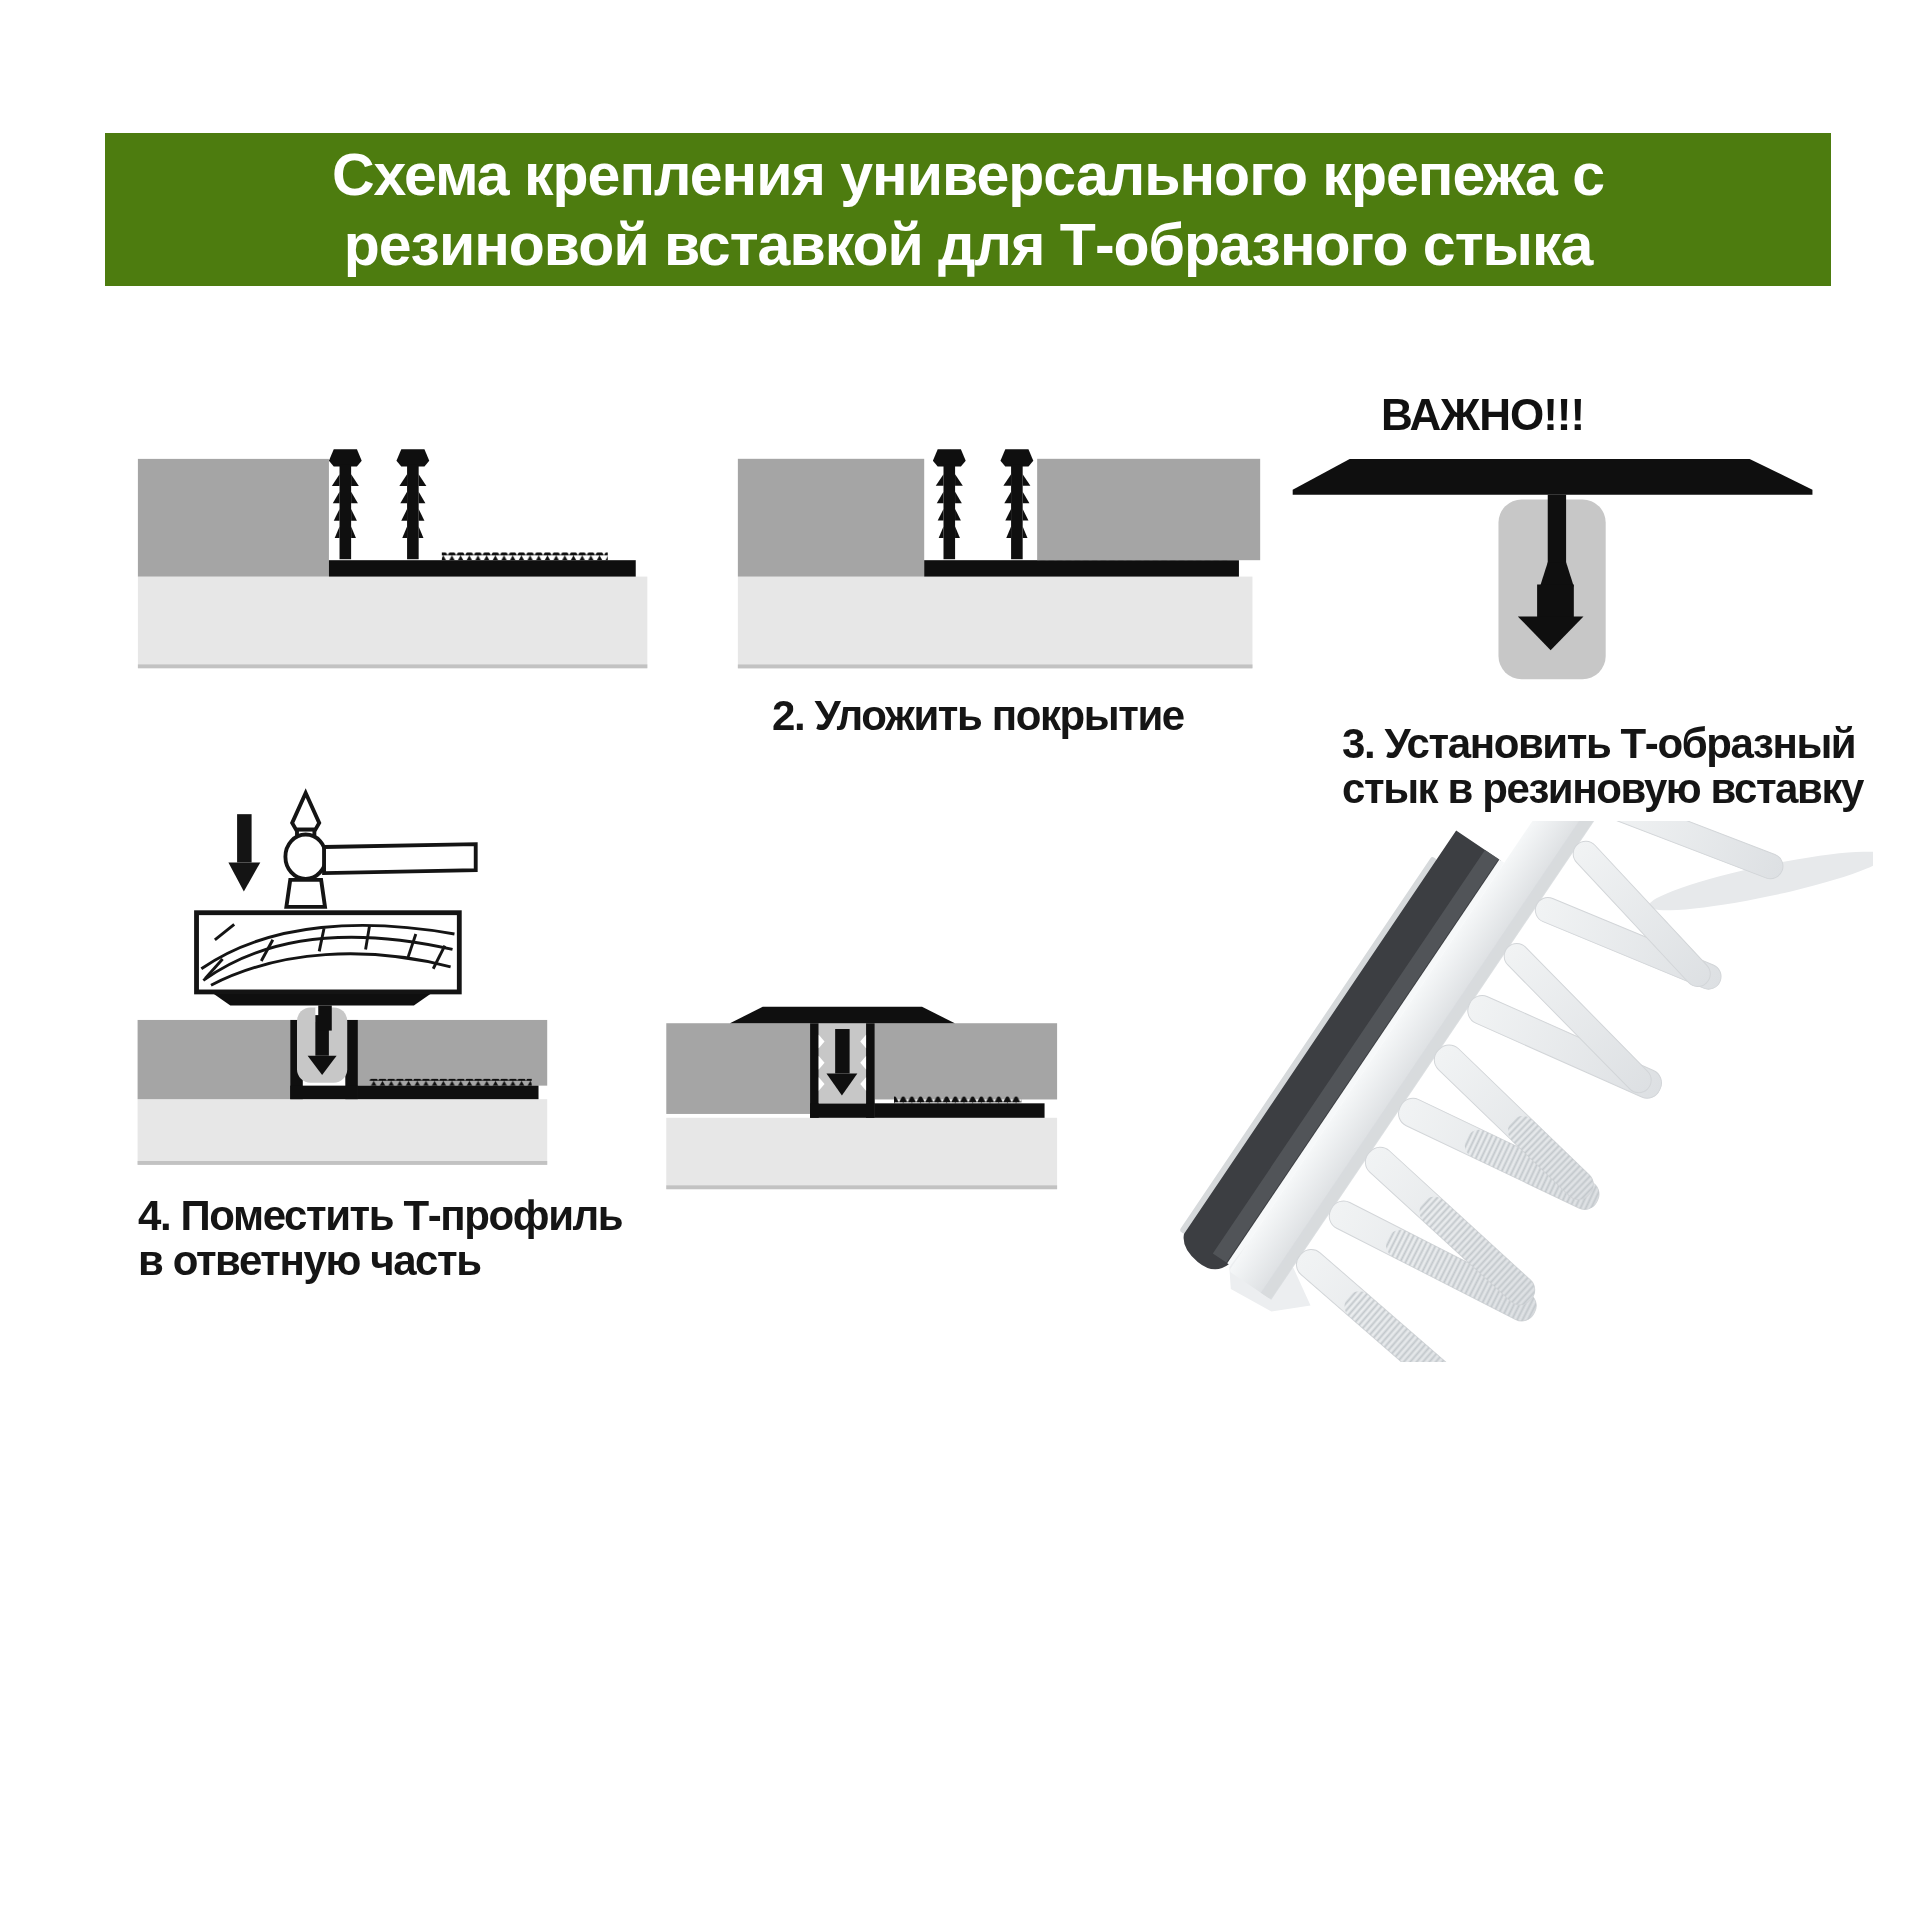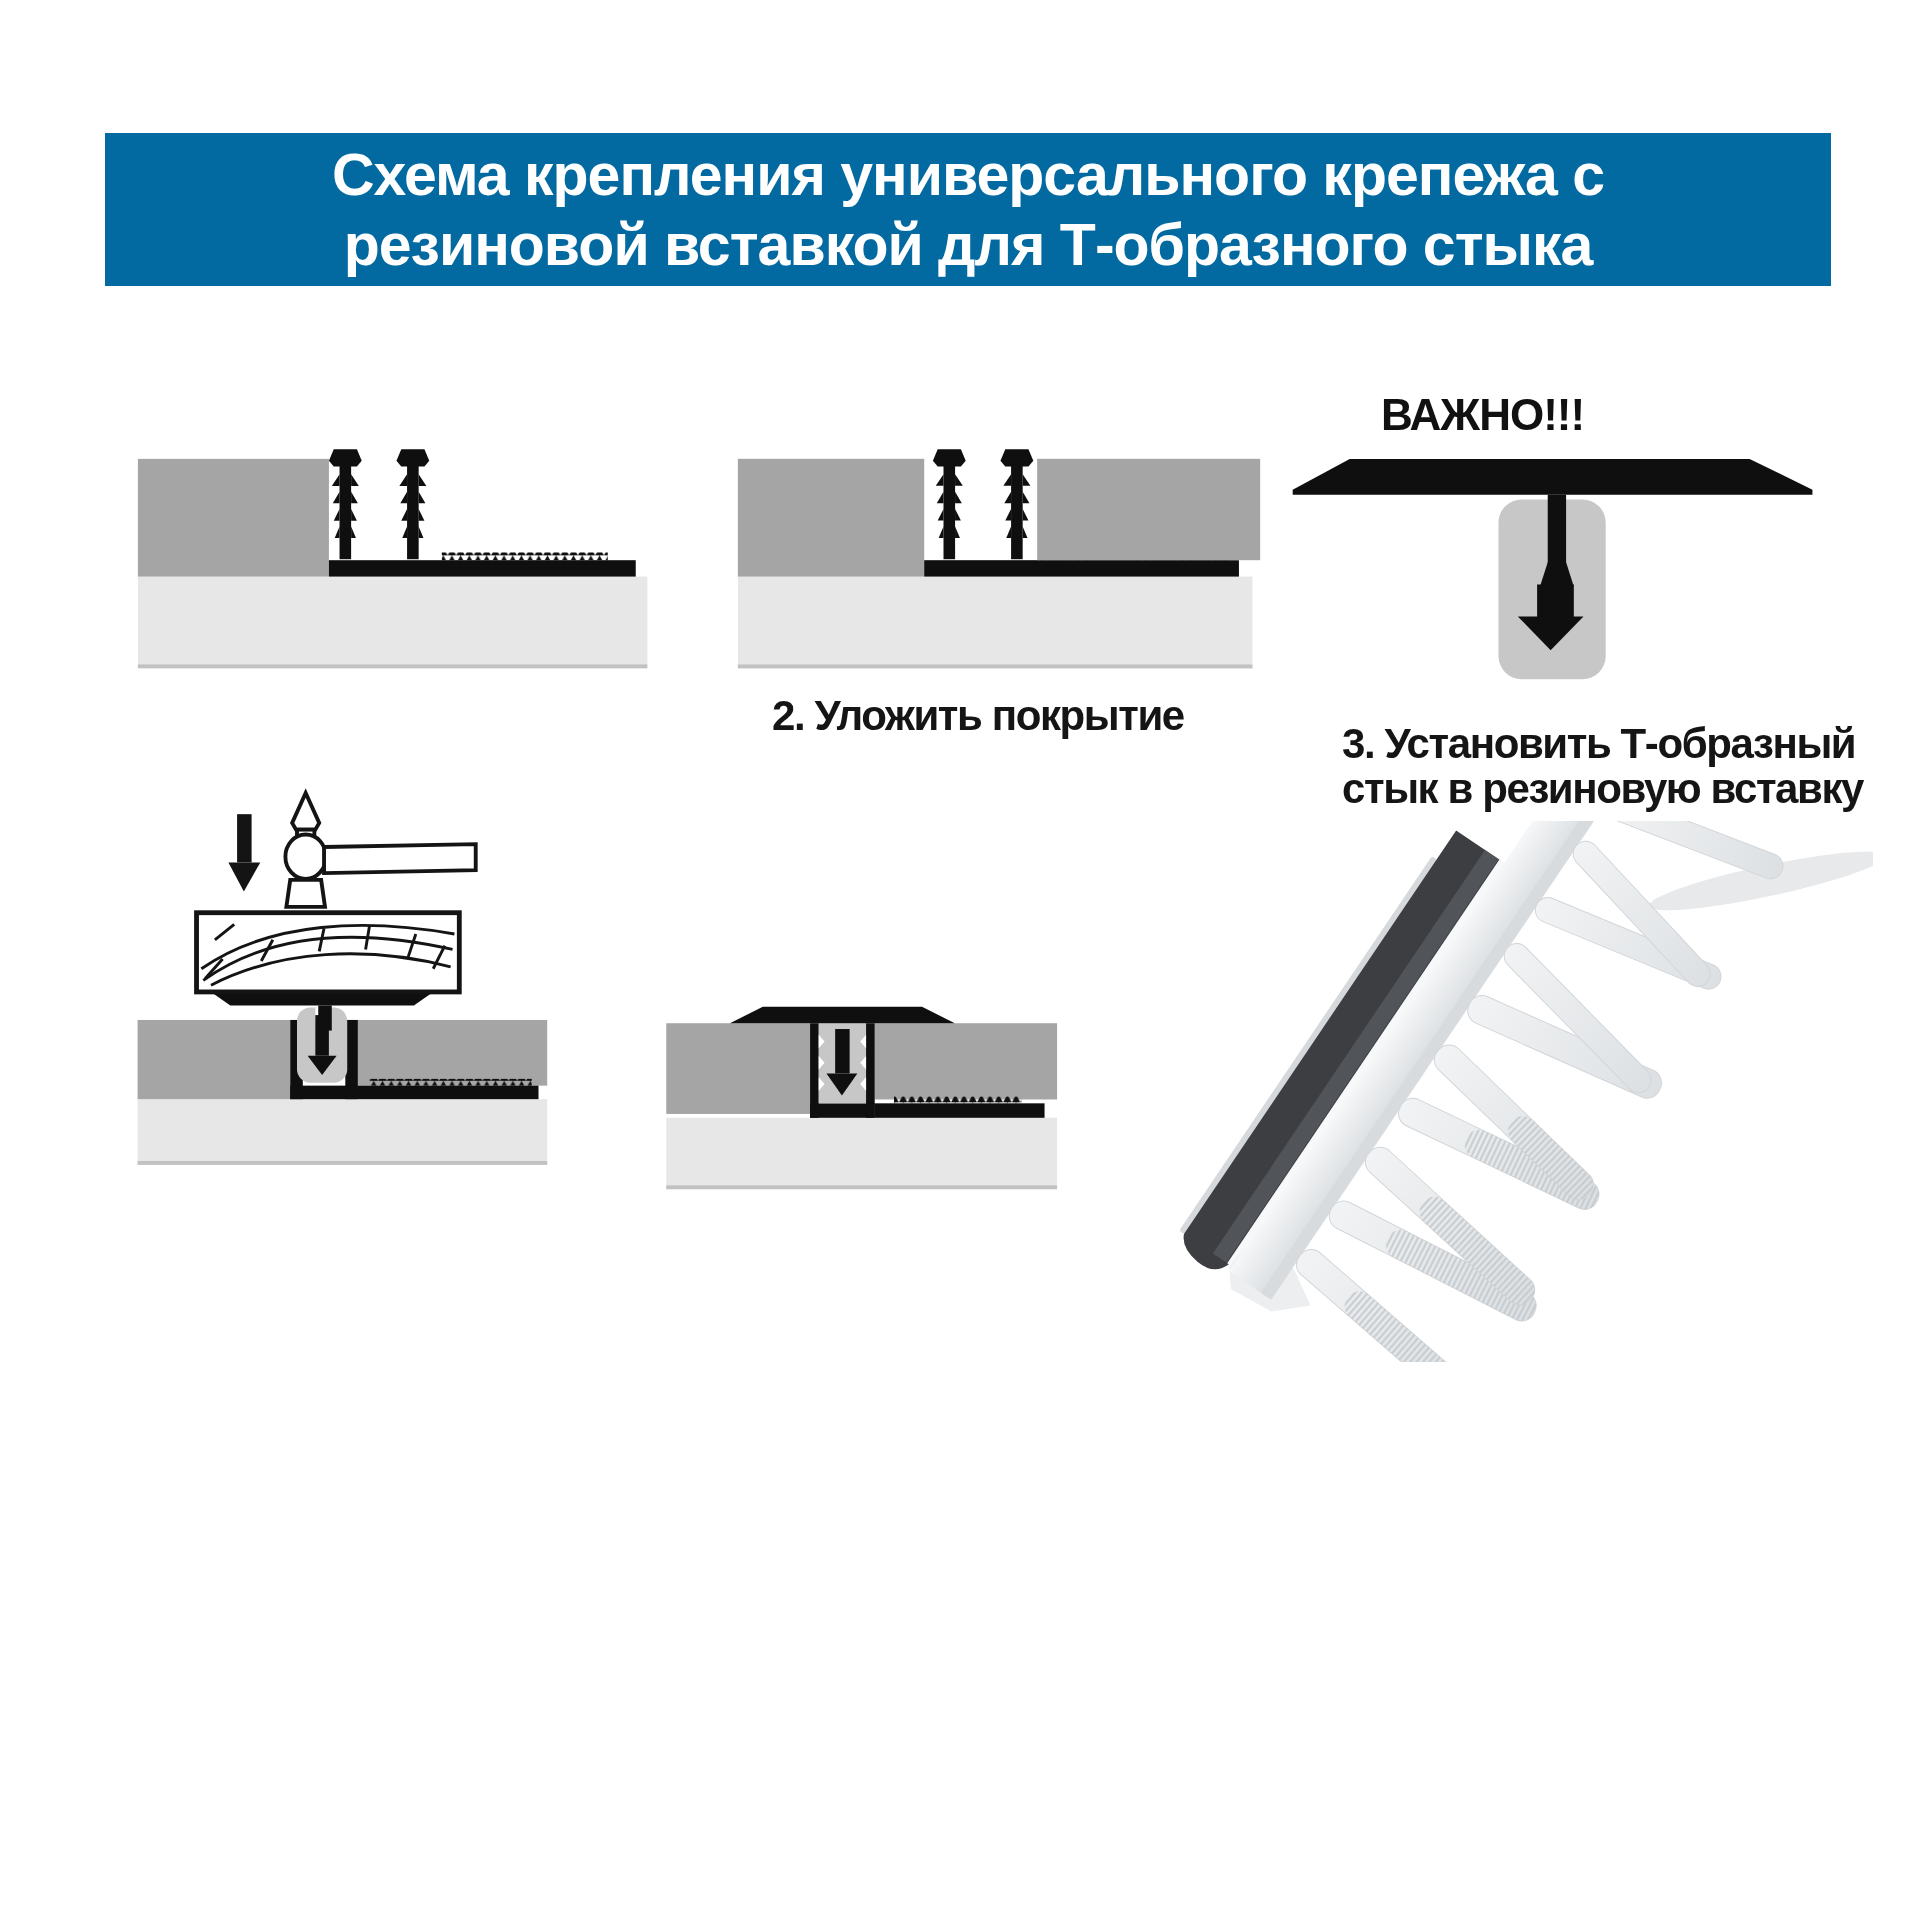--- a/index.html
+++ b/index.html
@@ -2,21 +2,21 @@
 <html><head>
 <meta charset="utf-8">
 <style>
   html,body{margin:0;padding:0;background:#ffffff;}
   .sheet{
     position:relative;width:1931px;height:1931px;background:#ffffff;overflow:hidden;
     font-family:"Liberation Sans",sans-serif;
   }
   .banner{
     position:absolute;left:105px;top:133px;width:1726px;height:153px;
-    background:#0369a1;color:#ffffff;display:flex;flex-direction:column;
+    background:#4d7c0f;color:#ffffff;display:flex;flex-direction:column;
     justify-content:center;align-items:center;text-align:center;
     font-weight:700;font-size:59px;line-height:70px;letter-spacing:-1px;
   }
   .caption{
     position:absolute;font-weight:700;font-size:42px;letter-spacing:-1.4px;
     color:#151515;white-space:nowrap;line-height:45px;
   }
   .cap1{left:133px;top:693px;}
   .cap2{left:772px;top:693px;}
   .cap3{left:1342px;top:721px;width:483px;text-align:left;}
@@ -158,20 +158,24 @@
     </g>
 
     <g fill="#ffffff" stroke="#141414" stroke-width="4">
       <path d="M186,6 L200,37 L196,44 L176,44 L172,37 Z"></path>
       <rect x="177" y="44" width="18" height="8"></rect>
       <ellipse cx="186" cy="72" rx="21" ry="23"></ellipse>
       <polygon points="170,96 202,96 206,124 166,124"></polygon>
       <polygon points="205,62 362,59 362,86 205,89"></polygon>
     </g>
   </svg>
+  <div class="caption cap4">
+    <div>4. Поместить Т-профиль</div>
+    <div>в ответную часть</div>
+  </div>
 
   <svg class="d5" width="406" height="193" viewBox="0 0 420 200">
     <rect x="2" y="120" width="405" height="74" fill="#e7e7e7"></rect>
     <rect x="2" y="190" width="405" height="4" fill="#c2c2c2"></rect>
     <rect x="2" y="22" width="149" height="94" fill="#a5a5a5"></rect>
     <rect x="218" y="22" width="189" height="79" fill="#a5a5a5"></rect>
     <g fill="#0f0f0f">
       <rect x="151" y="22" width="9" height="98"></rect>
       <rect x="209" y="22" width="9" height="98"></rect>
       <rect x="151" y="105" width="67" height="15"></rect>

